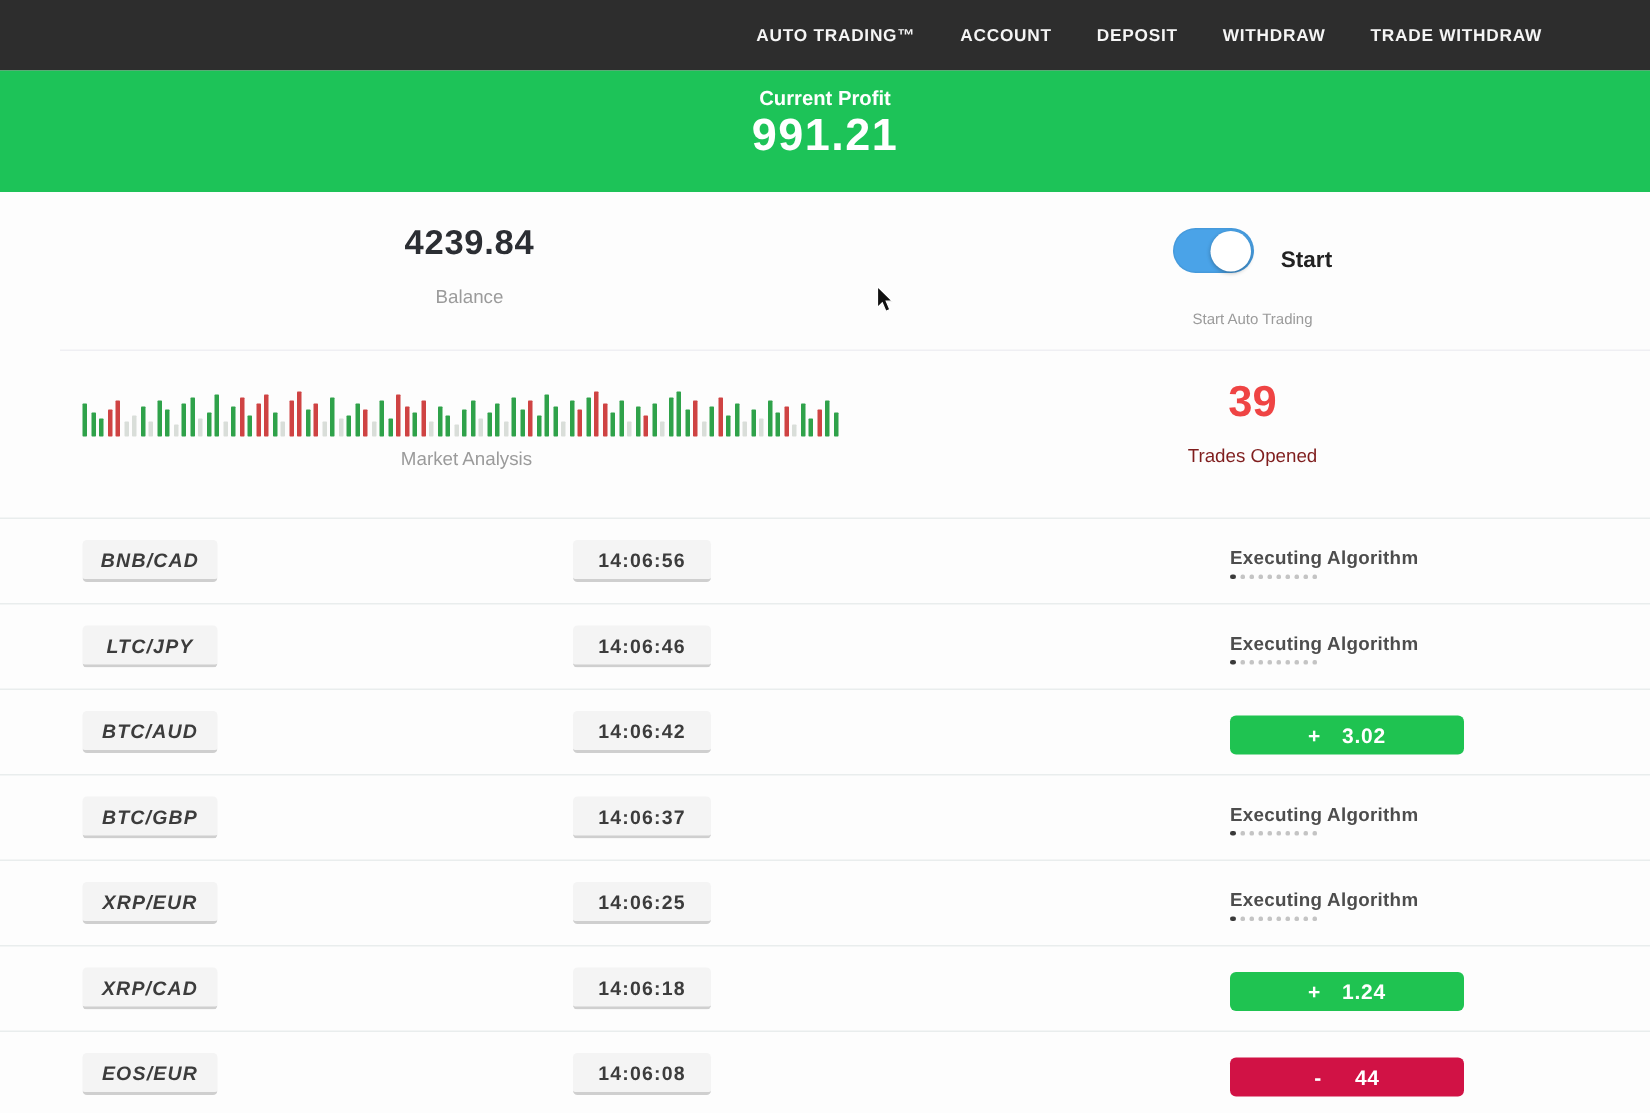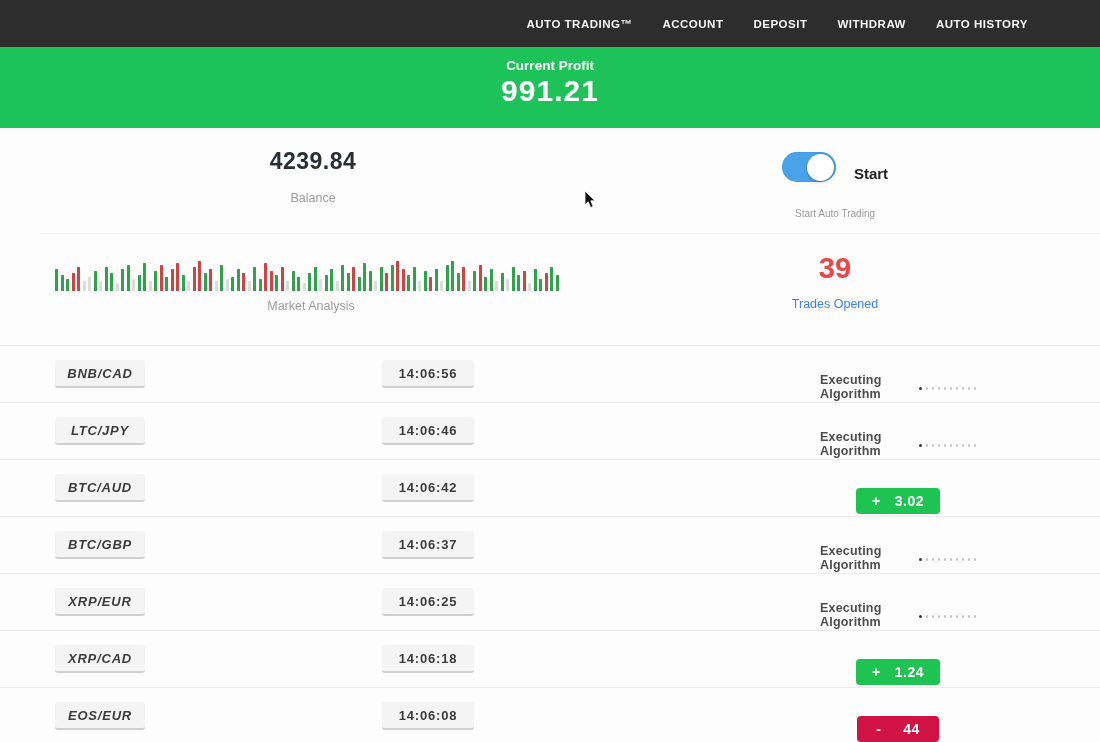--- a/index.html
+++ b/index.html
@@ -37,32 +37,32 @@
   .divider-1 { position:absolute; top:233px; left:40px; width:1060px; height:1px; background:#efeff3; }
 
   
   .market-block { position:absolute; top:255px; left:55px; width:512px; }
   .market-chart { display:flex; align-items:flex-end; gap:2.5px; height:36px; }
   .market-chart .bar { width:3px; border-radius:.5px; }
   .market-label { margin-top:8px; text-align:center; font-size:12.5px; color:#9b9b9b; }
 
   .trades-block { position:absolute; top:252px; left:735px; width:200px; text-align:center; }
   .trades-value { font-size:29px; font-weight:bold; color:#ef4444; }
-  .trades-label { margin-top:12px; font-size:12.5px; color:#3b82f6; }
+  .trades-label { margin-top:12px; font-size:12.5px; color:#7f1d1d; }
 
   
   .rows { position:absolute; top:345px; left:0; width:1100px; }
   .trade-row { position:relative; height:57px; border-top:1px solid #e9eded; }
   .chip { position:absolute; top:14px; height:28px; display:flex; align-items:center;
     justify-content:center; background:#f4f4f4; border-bottom:2px solid #cfcfcf;
     border-radius:3px; font-size:13px; font-weight:bold; color:#3c3c3c; letter-spacing:.8px; }
   .chip.pair { left:55px; width:90px;font-style:italic; }
   .chip.time { left:382px; width:92px; }
-  .status { position:absolute; left:820px; width:156px; top:12px; height:57px;
-    display:flex; flex-direction:row; align-items:center; justify-content:center; }
+  .status { position:absolute; left:820px; width:156px; top:1px; height:57px;
+    display:flex; flex-direction:column; justify-content:center; }
   .status .exec-label { font-size:12.5px; font-weight:bold; color:#4d4d4d; letter-spacing:.2px; }
   .status .exec-dots { margin-top:4px; display:flex; align-items:center; gap:3.5px; }
   .status .exec-dots i { display:block; width:2.5px; height:2.5px; border-radius:50%; background:#c4c4c4; }
   .status .exec-dots i:first-child { width:3.5px; height:3.5px; background:#3a3a3a; }
   .pl-badge { display:flex; align-items:center; justify-content:center; gap:14px;
     min-width:82px; padding:5px 16px; border-radius:4px; color:#fff;
     font-size:14px; font-weight:bold; letter-spacing:.5px; }
   .pl-badge.loss { gap:22px; }
 
   
@@ -71,21 +71,21 @@
 </head>
 <body>
 
 <div class="stage">
 
   <div class="topnav" style="background: rgb(45, 45, 45);">
     <div class="nav-item">AUTO TRADING™</div>
     <div class="nav-item">ACCOUNT</div>
     <div class="nav-item">DEPOSIT</div>
     <div class="nav-item">WITHDRAW</div>
-    <div class="nav-item">AUTO HISTORY</div>
+    <div class="nav-item">TRADE WITHDRAW</div>
   </div>
 
   <div class="banner" style="background: rgb(29, 195, 88);">
     <div class="banner-label">Current Profit</div>
     <div class="banner-value">991.21</div>
   </div>
 
   <div class="balance-block">
     <div class="balance-value">4239.84</div>
     <div class="balance-label">Balance</div>

